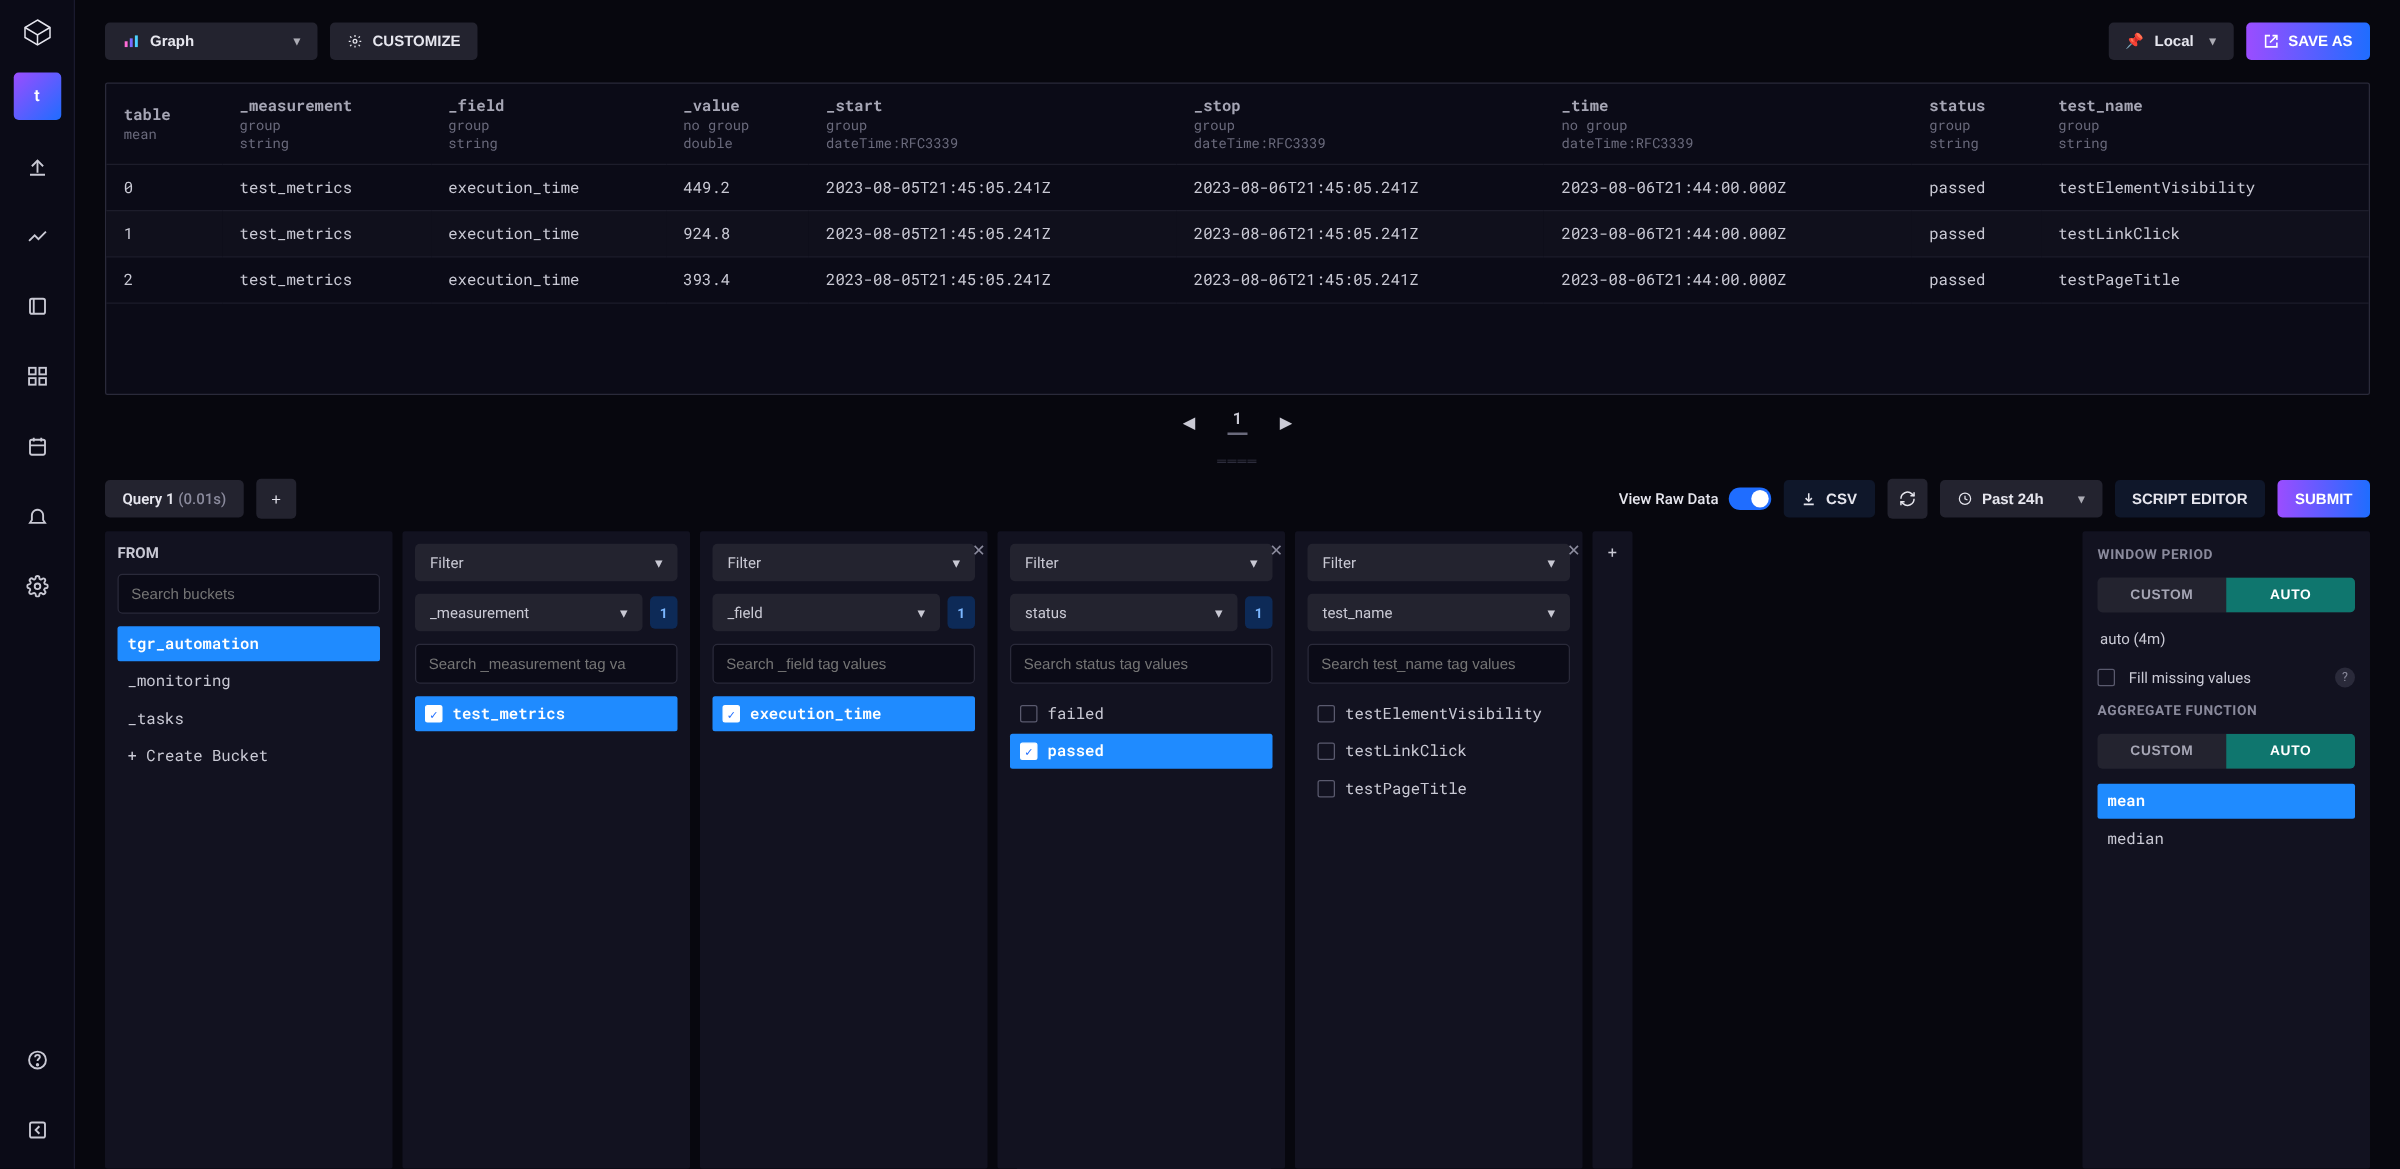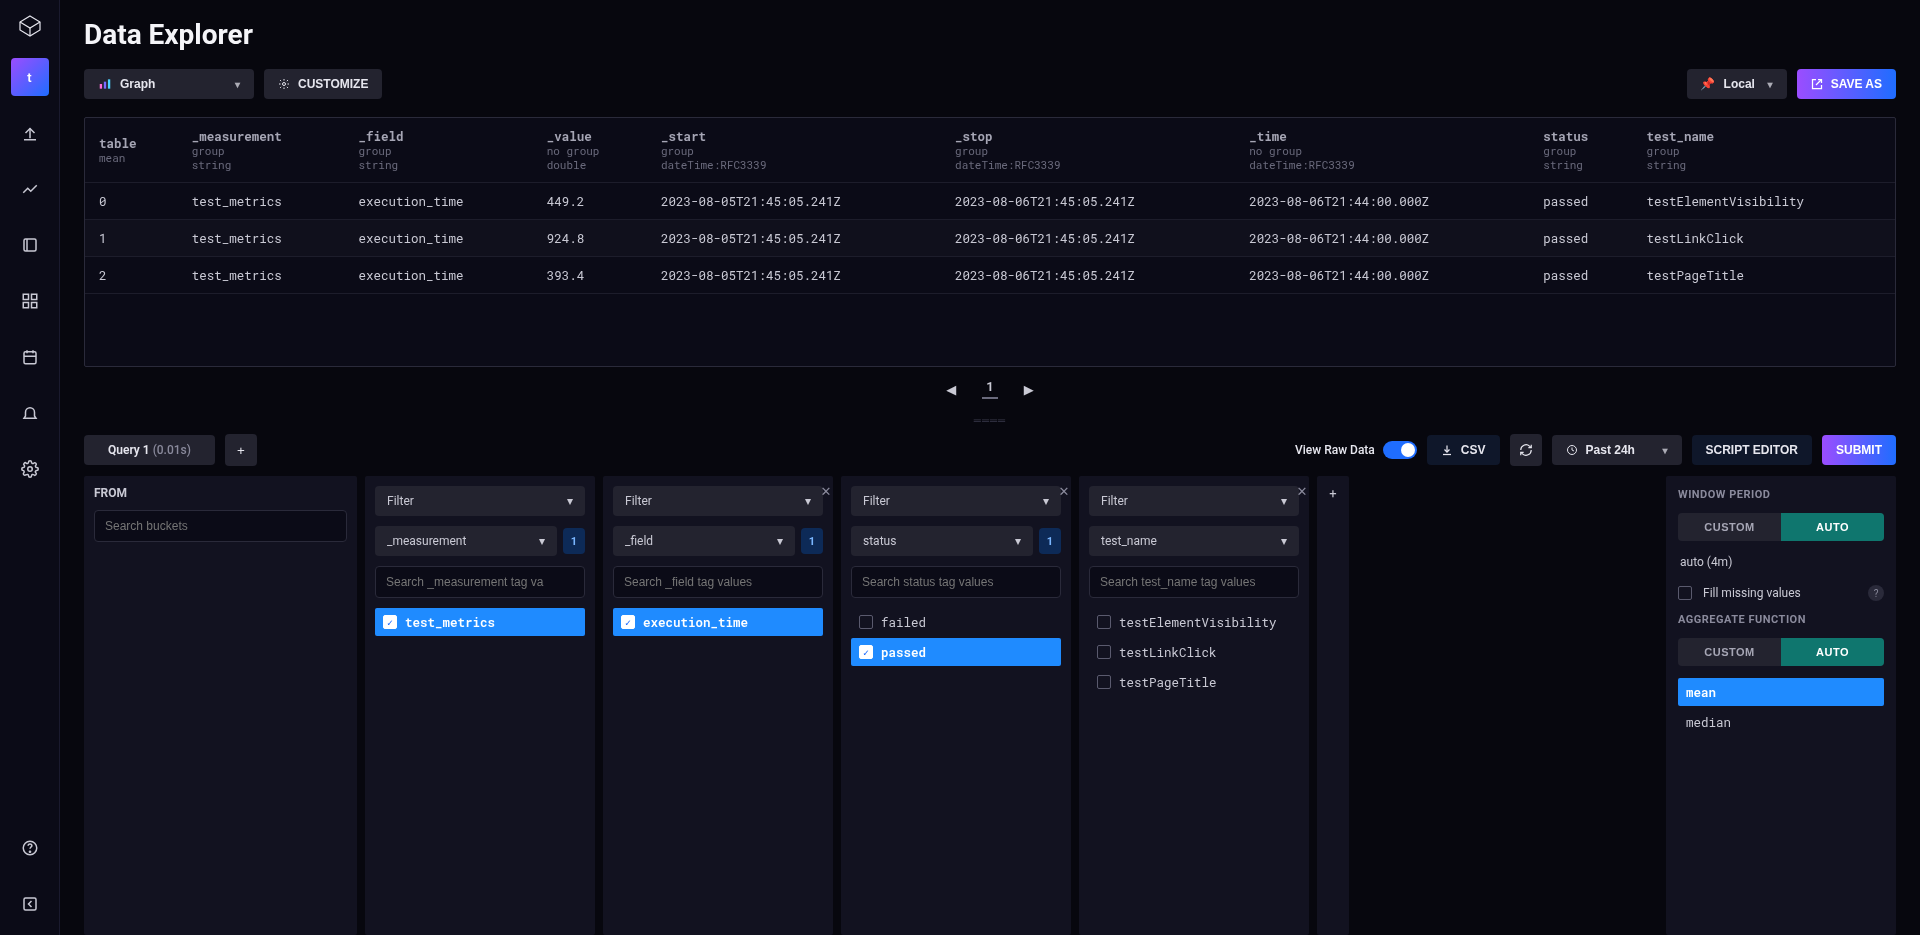--- a/index.html
+++ b/index.html
@@ -52,33 +52,33 @@
   white-space: nowrap;
 }
 .table th { color:#a6a6b5; font-weight:700; }
 .table th .sub { display:block; font-weight:400; font-size:11px; color:#6a6a7c; line-height:1.25; }
 .table tbody tr:nth-child(even){ background:#10101c; }
 .pager { display:flex; align-items:center; justify-content:center; gap: 26px; padding: 12px 0; color:#c9c9d4; }
 .pager .pg { border-bottom:2px solid #6a6a7c; padding: 0 4px 3px; font-weight:600; }
 .divider-grip { display:flex; justify-content:center; padding:4px 0 6px; color:#3a3a4c; letter-spacing:1px; font-size:10px; }
 .query-bar { display:flex; align-items:center; gap:10px; margin: 2px 0 10px; }
 .tab-chip {
-  background:#23232f; padding:8px 24px; border-radius:4px; font-size:12px; font-weight:600; color:#e6e6ee;
+  background:#23232f; padding:8px 14px; border-radius:4px; font-size:12px; font-weight:600; color:#e6e6ee;
 }
 .tab-chip .muted { color:#8a8a9c; font-weight:500; }
 .icon-btn { background:#23232f; width:32px; height:32px; border-radius:4px; display:flex; align-items:center; justify-content:center; cursor:pointer; color:#e6e6ee; border:none; }
 .query-bar .grow { flex:1; }
 .toggle { width:34px; height:18px; background:#1f6dff; border-radius:9px; position:relative; }
 .toggle::after{ content:""; width:14px; height:14px; background:#fff; border-radius:50%; position:absolute; top:2px; right:2px; }
 .viewraw { display:flex; align-items:center; gap:8px; font-size:12px; font-weight:500; color:#e6e6ee; }
 .builder { display:flex; gap:8px; align-items:stretch; }
 .panel {
   background:#121220; border-radius:2px; padding:10px; display:flex; flex-direction:column; gap:10px;
 }
-.panel.from { width:273px; }
+.panel.from { width:230px; }
 .panel.filter { width:230px; position:relative; }
 .panel-add { width:32px; background:#121220; border-radius:2px; display:flex; align-items:flex-start; justify-content:center; padding-top:10px; color:#c9c9d4; cursor:pointer; }
 .panel-title { font-size:12px; font-weight:700; color:#c9c9d4; text-transform:none; }
 .panel-header { display:flex; align-items:center; justify-content:space-between; }
 .panel .search {
   background:#0b0b17; border:1px solid #2a2a3a; border-radius:4px; padding:8px 10px; color:#fef9c3; font-size:12px; width:100%;
 }
 .dropdown {
   background:#23232f; border-radius:4px; padding:8px 12px; display:flex; align-items:center; justify-content:space-between; font-size:12px; cursor:pointer;
 }
@@ -172,21 +172,20 @@
     </div>
     <div class="nav-icon" style="margin-bottom:12px">
       <svg width="18" height="18" viewBox="0 0 24 24" fill="none" stroke="currentColor" stroke-width="2">
           <rect x="4" y="4" width="16" height="16" rx="2"></rect>
           <polyline points="14,8 10,12 14,16"></polyline>
         </svg>
     </div>
   </div>
 
   <div class="main">
-    <div class="page-title">Data Explorer</div>
 
     <div class="toolbar-row">
       <button class="btn select">
         <span style="display:flex;align-items:center;gap:8px">
           <span>
             <svg width="14" height="14" viewBox="0 0 24 24">
                 <rect x="3" y="12" width="4" height="8" fill="#ff6bd6"></rect>
                 <rect x="10" y="8" width="4" height="12" fill="#7a6bff"></rect>
                 <rect x="17" y="4" width="4" height="16" fill="#4dd2ff"></rect>
               </svg>
@@ -332,20 +331,26 @@
       <button class="btn primary">
         <span>SUBMIT</span>
       </button>
     </div>
 
     <div class="builder-wrap">
       <div class="builder" id="builder">
           <div class="panel from">
             <div class="panel-title">FROM</div>
             <input class="search" placeholder="Search buckets" style="">
+            <div class="list">
+              <div class="list-item selected">tgr_automation</div>
+              <div class="list-item">_monitoring</div>
+              <div class="list-item">_tasks</div>
+              <div class="list-item creator">+ Create Bucket</div>
+            </div>
           </div>
           <div class="panel filter noclose">
             <div class="panel-header">
               <div class="dropdown" style="flex:1">
                 <span>Filter</span>
                 <span class="caret">▾</span>
               </div>
             </div>
             <div class="dropdown-row">
               <div class="dropdown" style="flex:1">

